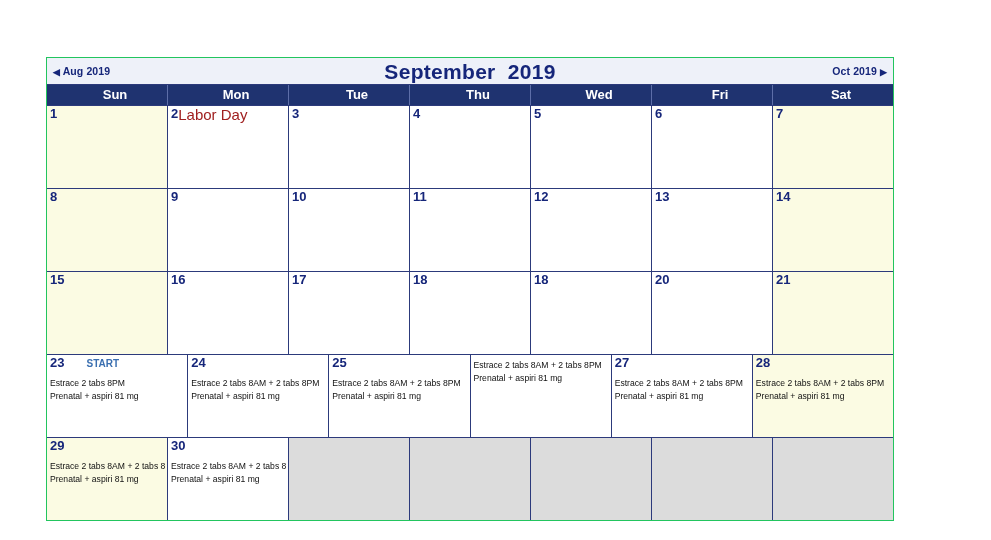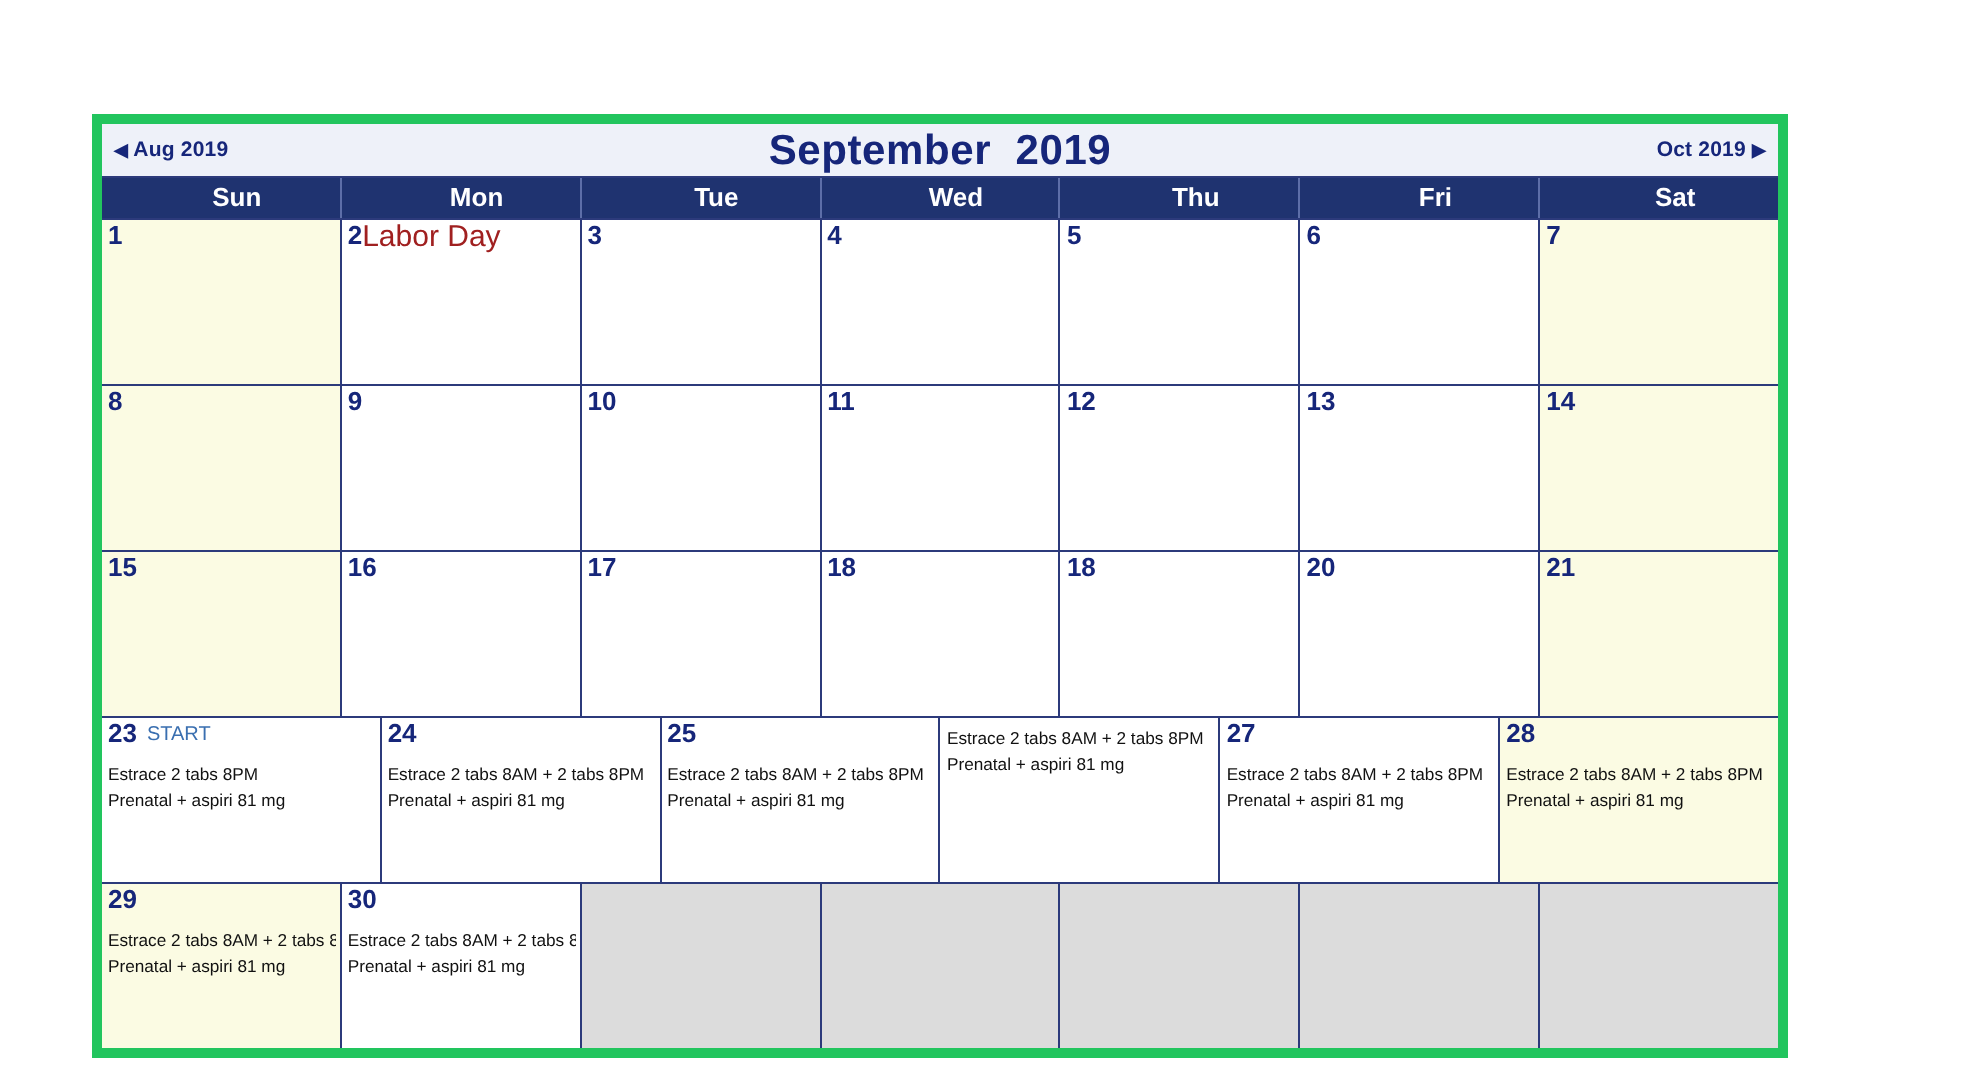--- a/index.html
+++ b/index.html
@@ -16,21 +16,21 @@
     width: 991px;
     height: 540px;
     background: #ffffff;
     box-sizing: border-box;
   }
   .calendar {
     position: absolute;
     left: 46px;
     top: 57px;
     width: 848px;
-    border: 5px solid #22c55e;
+    border: 1px solid #22c55e;
     box-sizing: border-box;
     background: #be185d;
   }
   
   .cal-header {
     position: relative;
     height: 26px;
     background: #eef1f9;
     border-bottom: 1px solid #2c3a7b;
   }
@@ -108,24 +108,24 @@
     font-size: 15px;
     color: #a02020;
     margin-left: 0;
     vertical-align: top;
     line-height: 15px;
     text-align: center;
   }
   .start-tag {
     font-size: 10px;
     color: #3a6fb0;
-    margin-left: 5px;
+    margin-left: 22px;
     vertical-align: top;
     line-height: 15px;
-    font-weight: normal;
+    font-weight: bold;
   }
   .events {
     margin-top: 3px;
   }
   .event {
     font-size: 8.6px;
     color: #111111;
     line-height: 12.5px;
     white-space: nowrap;
     overflow: hidden;
@@ -149,22 +149,22 @@
       <div class="next-month">
         <span>Oct 2019</span>
         <span class="arrow">▶</span>
       </div>
     </div>
 
     <div class="weekdays">
       <div class="weekday">Sun</div>
       <div class="weekday">Mon</div>
       <div class="weekday">Tue</div>
+      <div class="weekday">Thu</div>
       <div class="weekday">Wed</div>
-      <div class="weekday">Thu</div>
       <div class="weekday">Fri</div>
       <div class="weekday">Sat</div>
     </div>
 
     <div id="grid">
         <div class="week">
           <div class="day weekend">
             <div><span class="daynum">1</span></div>
             <div class="events"></div>
           </div>

